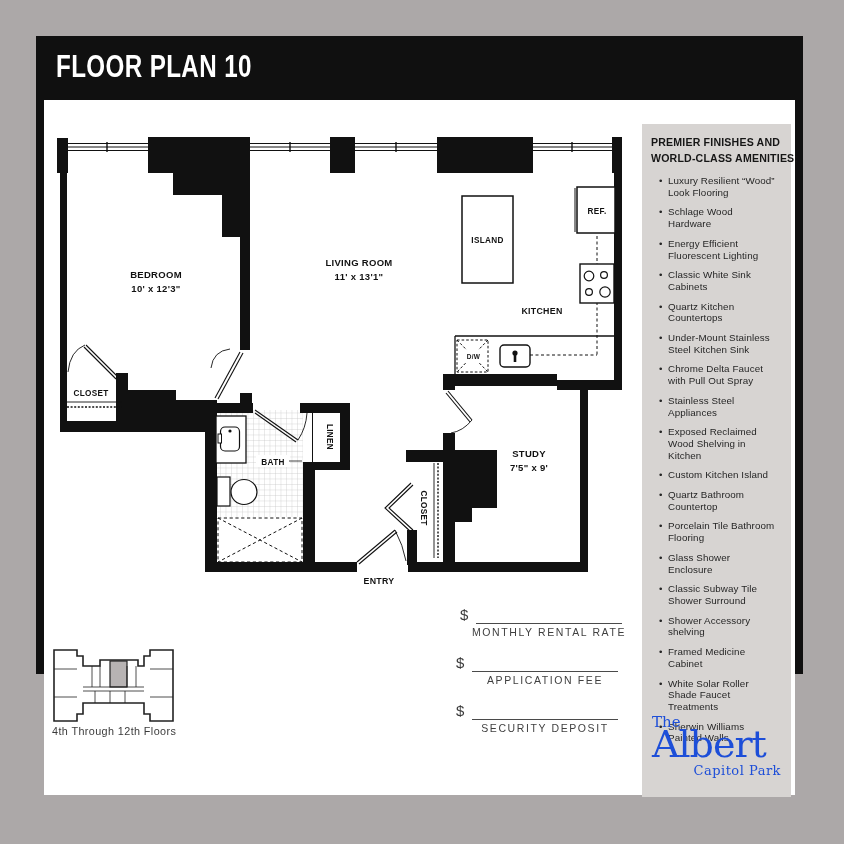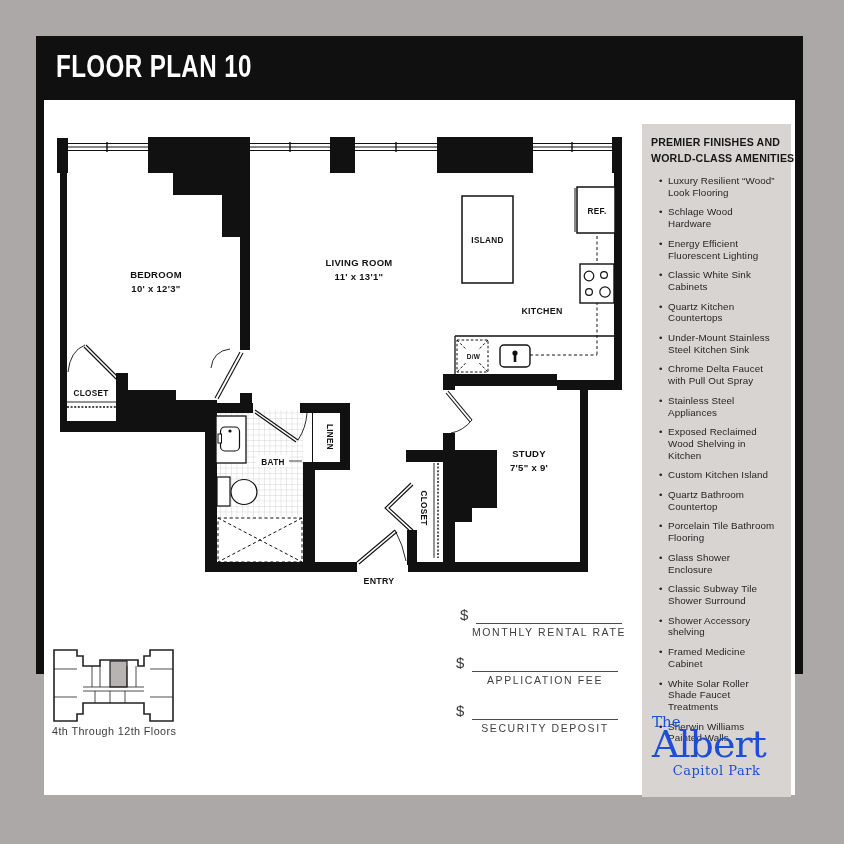--- a/index.html
+++ b/index.html
@@ -26,21 +26,21 @@
   
   .sidebar{position:absolute;left:606px;top:88px;width:149px;height:673px;background:#d7d4d2;box-sizing:border-box;padding:10px 8px 0 9px;}
   .sb-title{font-weight:bold;font-size:11.5px;line-height:16px;color:#161616;letter-spacing:0.2px;
     transform:scaleX(0.92);transform-origin:left top;white-space:nowrap;}
   ul.amenities{list-style:none;margin:9px 0 0 0;padding:0;font-size:9.8px;line-height:11.7px;color:#262626;letter-spacing:0.1px;}
   ul.amenities li{position:relative;padding-left:9px;margin:8px;}
   ul.amenities li::before{content:"\2022";position:absolute;left:0;top:0;}
   .logo{position:absolute;left:10px;right:10px;bottom:19px;color:#1d4ed8;font-family:"DejaVu Serif",serif;}
   .logo-the{font-size:15px;}
   .logo-name{font-size:38px;line-height:36px;margin-top:-5px;letter-spacing:-1px;}
-  .logo-sub{font-size:13px;text-align:center;margin-top:1px;letter-spacing:0.5px;}
+  .logo-sub{font-size:13px;text-align:right;margin-top:1px;letter-spacing:0.5px;}
   
   .price-row{position:absolute;width:166px;height:44px;}
   .price-row .dollar{position:absolute;left:0;top:0;font-size:15px;color:#3a3a3a;}
   .price-row .pline{position:absolute;left:16px;top:17px;width:146px;border-bottom:1.2px solid #4a4a4a;}
   .price-row .plabel{position:absolute;left:10px;top:20px;width:158px;text-align:center;
     font-size:10.5px;letter-spacing:1.6px;color:#3f3f3f;white-space:nowrap;}
   
   .keyplan{position:absolute;left:14px;top:603px;}
   .kp-caption{position:absolute;left:16px;top:689px;font-size:10.8px;color:#3b3b3b;letter-spacing:0.4px;}
 </style>

